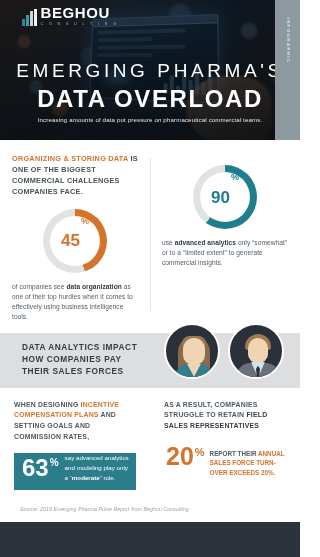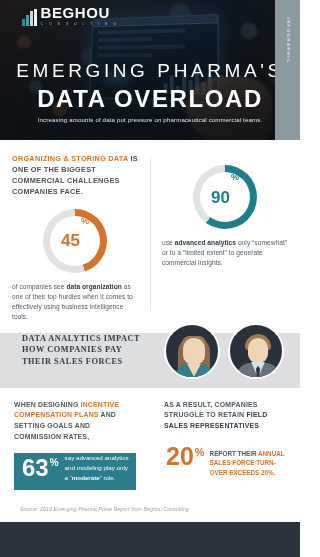--- a/index.html
+++ b/index.html
@@ -93,21 +93,21 @@
   .donut { position:relative; width:64px; height:64px; border-radius:50%; }
   .donut .ring { position:absolute; inset:0; border-radius:50%; }
   .donut .hole { position:absolute; inset:7px; background:#fff; border-radius:50%; }
   .donut .val { position:absolute; inset:0; display:flex; align-items:center; justify-content:center; }
   .donut .num { font-size:17px; font-weight:bold; line-height:1; }
   .donut .pct { font-size:9px; font-weight:bold; margin-left:1px; align-self:flex-start; margin-top:7px; }
   .stat-foot { font-size:6.6px; line-height:1.55; color:#56606a; letter-spacing:.05px; }
   .stat-foot b { color:#2f3a42; }
 
   
-  .banner { position:relative; height:55px; background:#dcdedf; display:flex; align-items:flex-start; margin-top:4px;font-family:Liberation Serif, serif; }
+  .banner { position:relative; height:55px; background:#dcdedf; display:flex; align-items:center; margin-top:4px; }
   .banner-title {
     font-size:8.3px; font-weight:bold; line-height:1.42; letter-spacing:.55px;
     color:#333c44; padding-left:22px; width:150px;
   }
   .avatars { position:absolute; right:16px; top:-10px; display:flex; gap:8px; }
   .avatar { width:56px; height:56px; border-radius:50%; background:#2b313b; border:2.5px solid #fff; overflow:hidden; position:relative; }
   .av-f .hair-back { position:absolute; left:12px; top:11px; width:32px; height:42px; background:#8a6a4f; border-radius:16px 16px 10px 10px; }
   .av-f .face { position:absolute; left:17px; top:13px; width:22px; height:27px; background:#f0d4b4; border-radius:11px 11px 10px 10px; }
   .av-f .fringe { position:absolute; left:16px; top:11px; width:24px; height:10px; background:#9a7757; border-radius:12px 12px 4px 4px; }
   .av-f .body { position:absolute; left:9px; top:39px; width:38px; height:20px; background:#2f7f8c; border-radius:14px 14px 0 0; }

